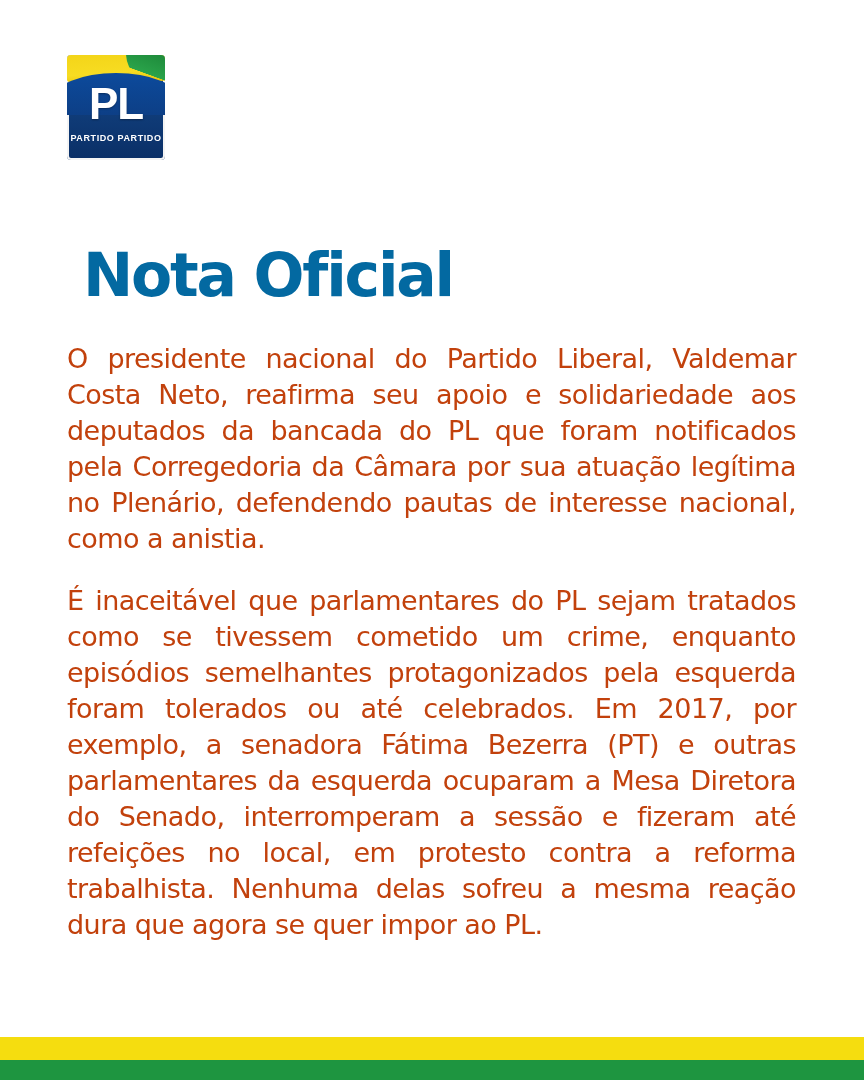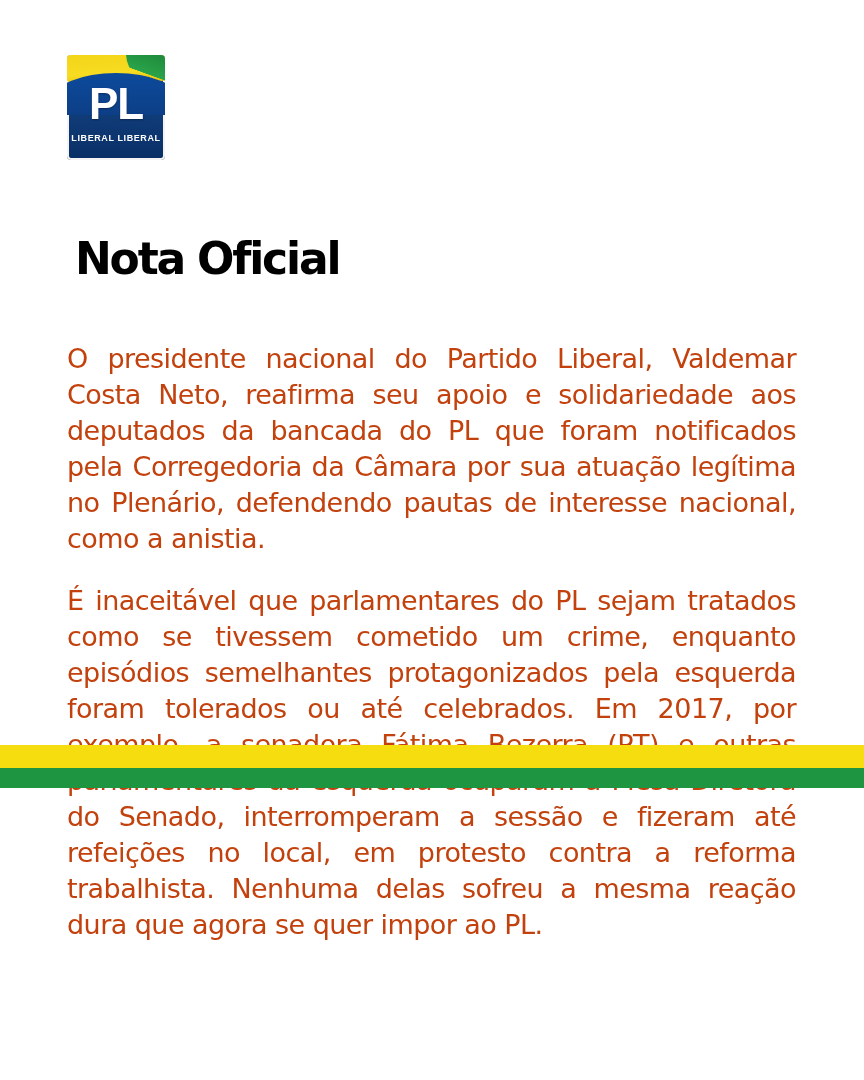--- a/index.html
+++ b/index.html
@@ -14,21 +14,21 @@
     font-family: "Liberation Sans", sans-serif;
     overflow: hidden;
     position: relative;
     -webkit-font-smoothing: antialiased;
   }
 
   .page {
     position: absolute;
     inset: 0;
     width: 864px;
-    height: 788px;
+    height: 1080px;
     background: #ffffff;
   }
 
   
   .logo-wrap {
     position: absolute;
     left: 67px;
     top: 55px;
     width: 98px;
     height: 105px;
@@ -97,27 +97,27 @@
     letter-spacing: 0.6px;
     line-height: 1;
   }
 
   
   .title {
     position: absolute;
     left: 67px;
     top: 228px;
     width: 730px;
-    margin: 8px;
+    margin: 16px;
     font-family: "DejaVu Sans", sans-serif;
     font-weight: bold;
-    font-size: 44px;
+    font-size: 60px;
     line-height: 1.05;
     letter-spacing: -2.2px;
-    color: #000000;
+    color: #0369a1;
   }
 
   
   .body-copy {
     position: absolute;
     left: 67px;
     top: 341px;
     width: 729px;
   }
   .para {
@@ -157,21 +157,21 @@
 <body>
 
 <div class="page">
 
   <div class="logo-wrap">
     <div class="logo-frame">
       <div class="logo-swoosh"></div>
       <div class="logo-swoosh-green"></div>
       <div class="logo-arc"></div>
       <div class="logo-pl">PL</div>
-      <div class="logo-sub">LIBERAL LIBERAL</div>
+      <div class="logo-sub">PARTIDO PARTIDO</div>
     </div>
   </div>
 
   <h1 class="title">Nota Oficial</h1>
 
   <div class="body-copy">
     <p class="para">O presidente nacional do Partido Liberal, Valdemar Costa Neto, reafirma seu apoio e solidariedade aos deputados da bancada do PL que foram notificados pela Corregedoria da Câmara por sua atuação legítima no Plenário, defendendo pautas de interesse nacional, como a anistia.</p>
     <p class="para">É inaceitável que parlamentares do PL sejam tratados como se tivessem cometido um crime, enquanto episódios semelhantes protagonizados pela esquerda foram tolerados ou até celebrados. Em 2017, por exemplo, a senadora Fátima Bezerra (PT) e outras parlamentares da esquerda ocuparam a Mesa Diretora do Senado, interromperam a sessão e fizeram até refeições no local, em protesto contra a reforma trabalhista. Nenhuma delas sofreu a mesma reação dura que agora se quer impor ao PL.</p>
   </div>
 

